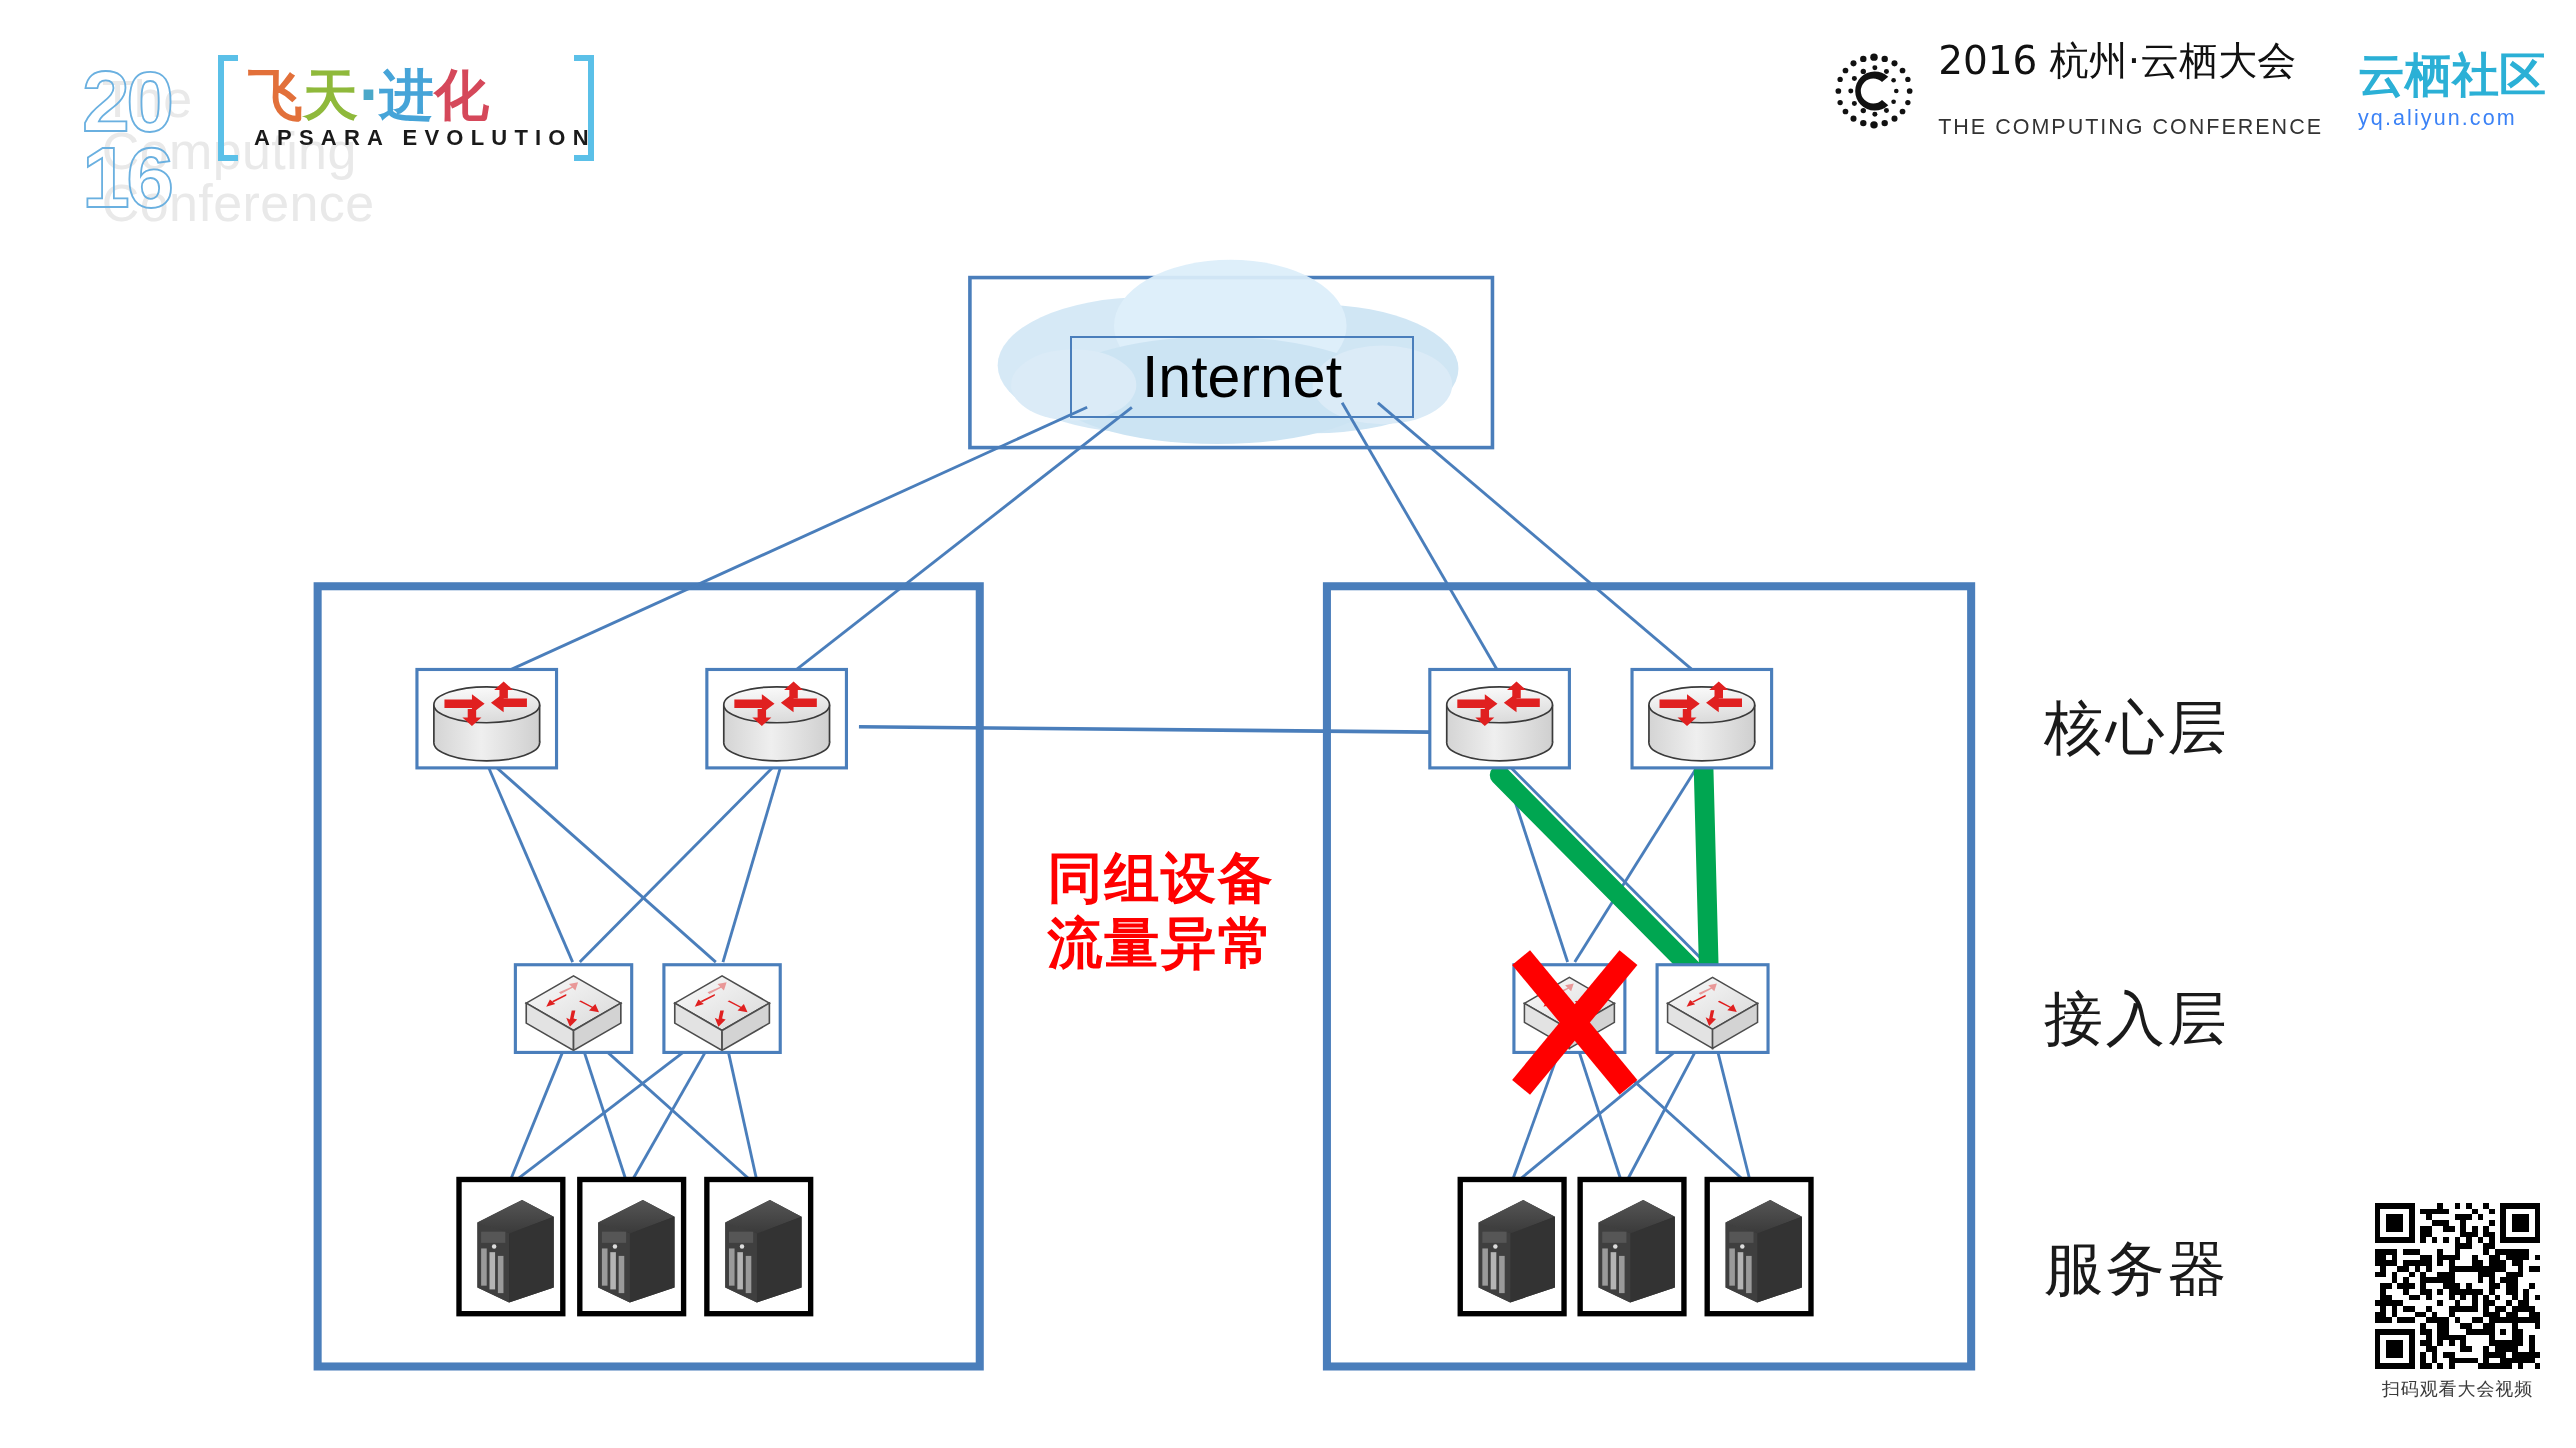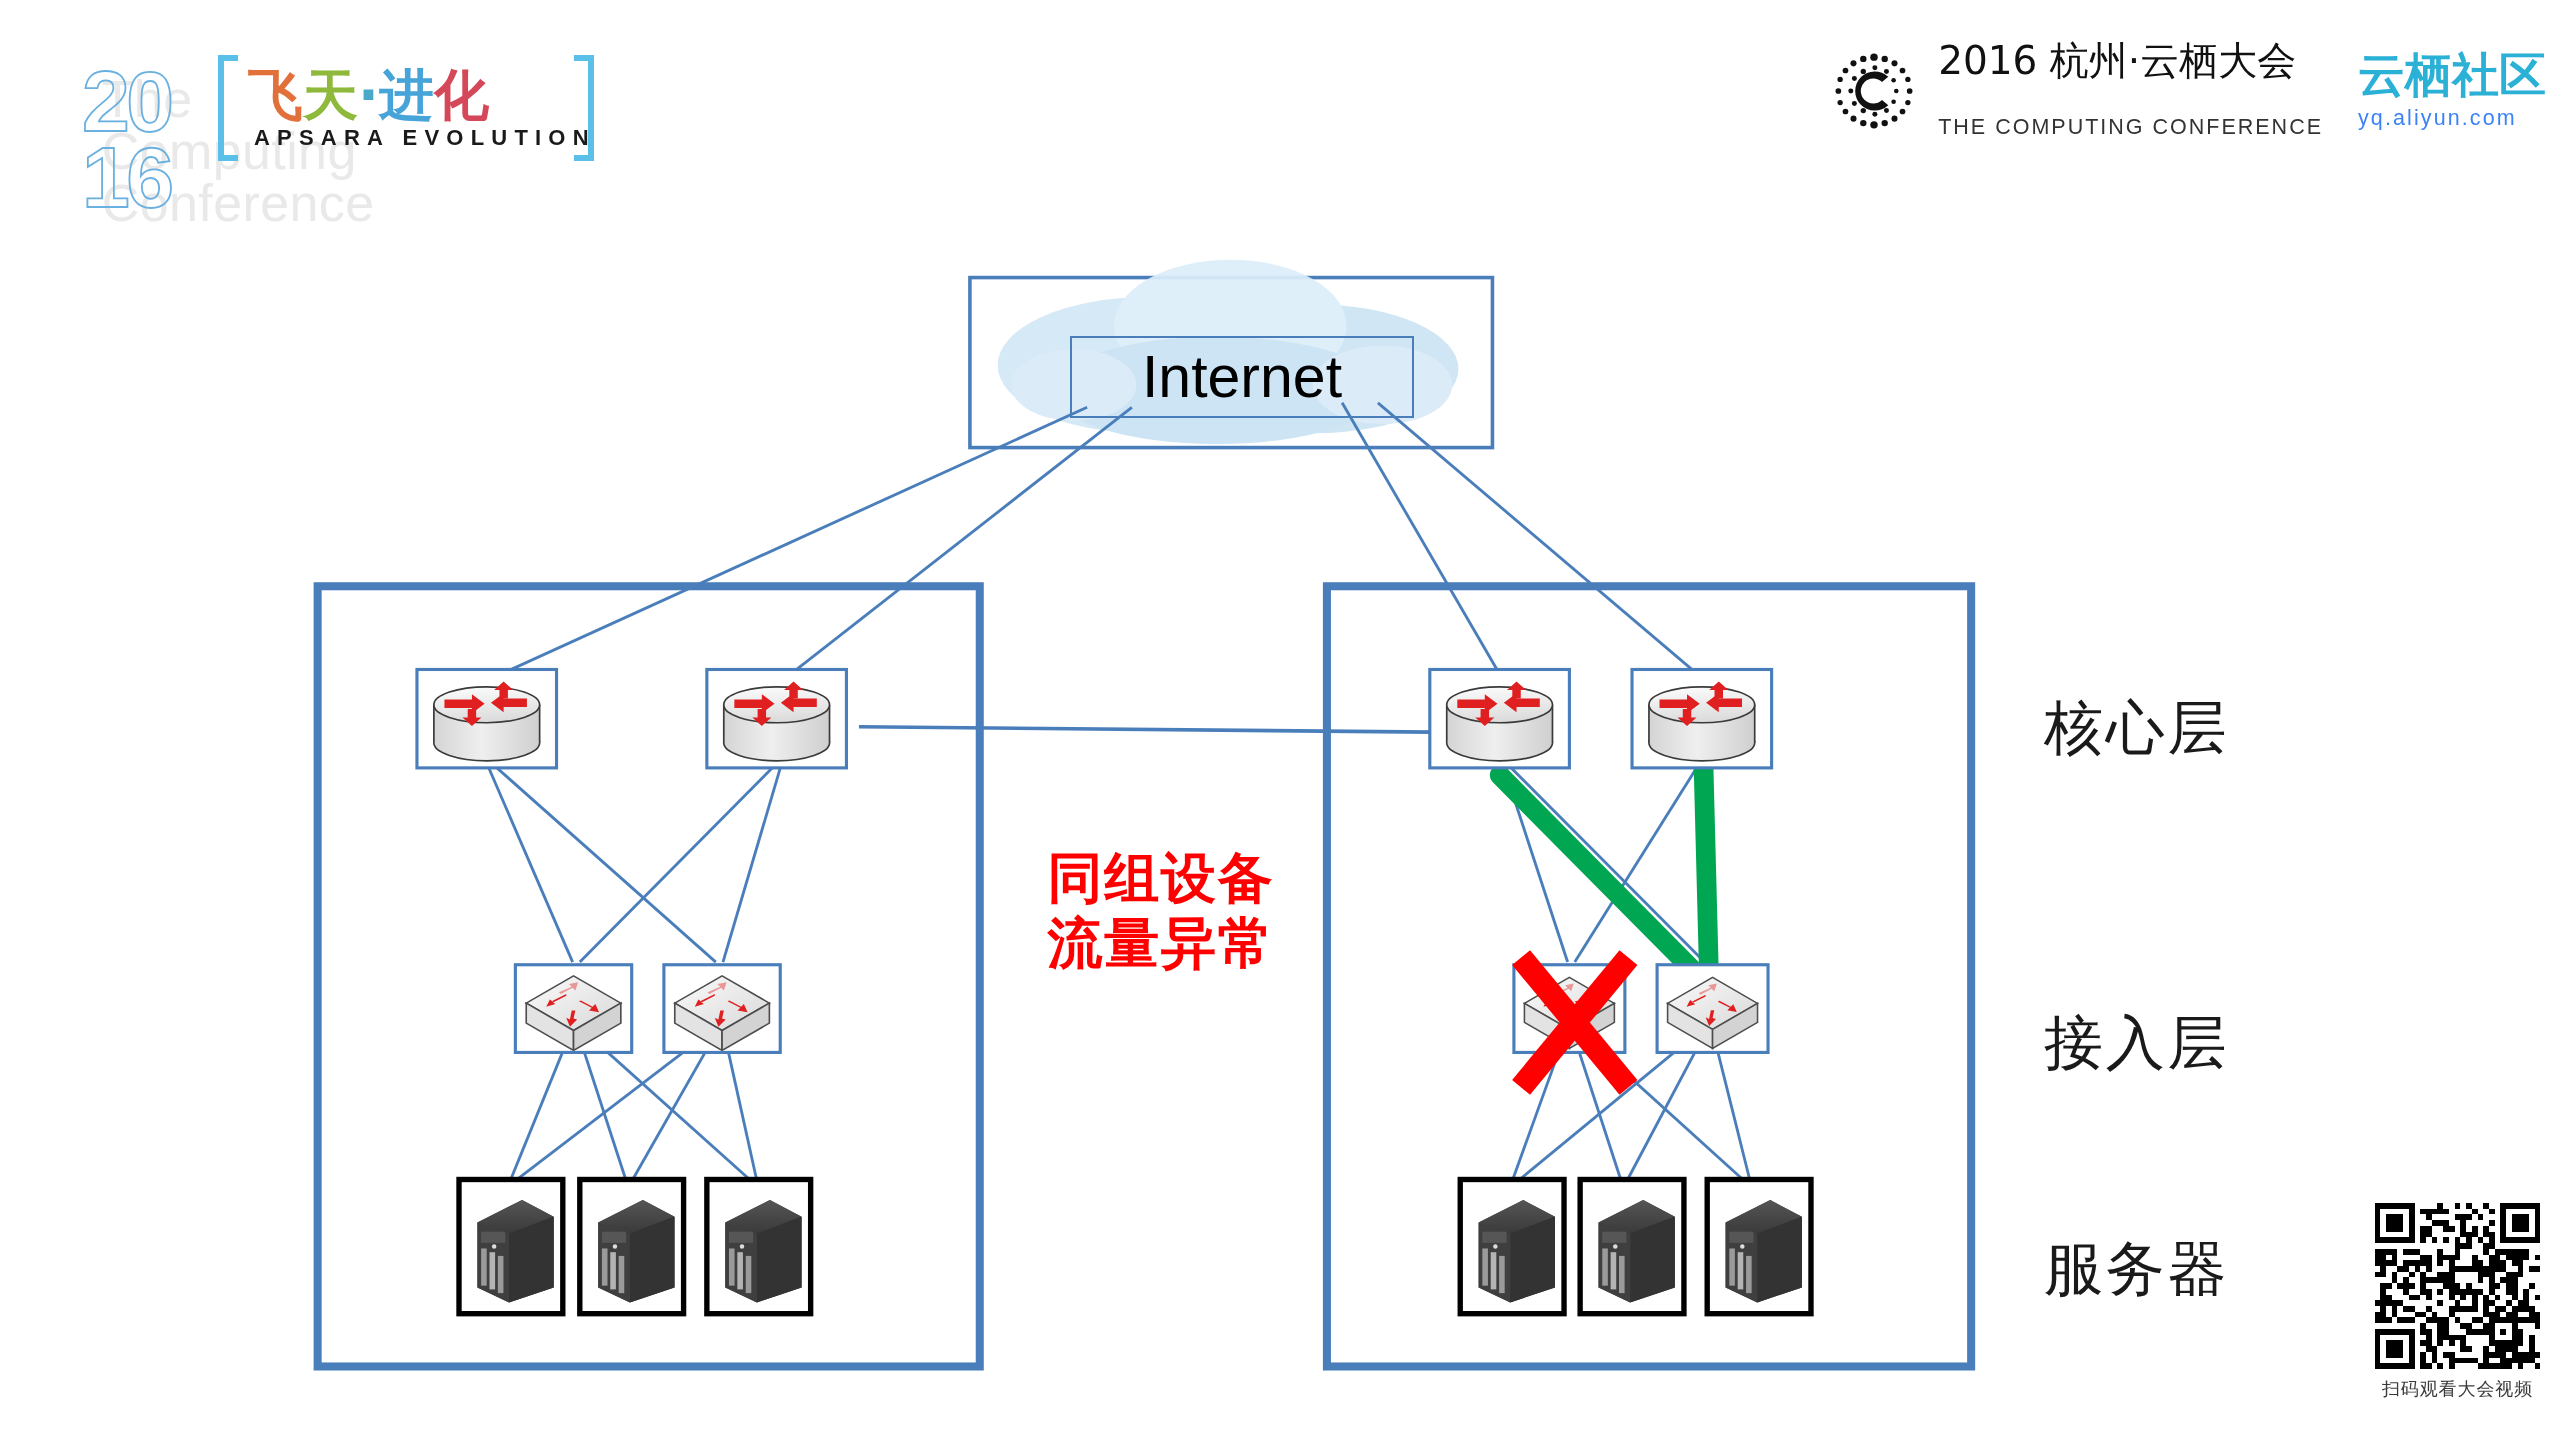--- a/index.html
+++ b/index.html
@@ -134,21 +134,21 @@
   }
 
   
   .layer-label {
     position: absolute;
     font-size: 59px; color: #1a1a1a; white-space: nowrap;
     letter-spacing: 2.7px;
     font-family: "DejaVu Sans", sans-serif;
   }
   #layer-core   { left: 2044px; top: 689px; }
-  #layer-access { left: 2044px; top: 1004px; text-align: center; }
+  #layer-access { left: 2044px; top: 980px; text-align: center; }
   #layer-server { left: 2044px; top: 1230px; }
 
   
   #qr-block {
     position: absolute; left: 2368px; top: 1203px;
     width: 179px; text-align: center;
   }
   #qr-canvas {
     width: 166px; height: 166px; margin: 0 auto;
     display: grid; grid-template-columns: repeat(29, 1fr);

